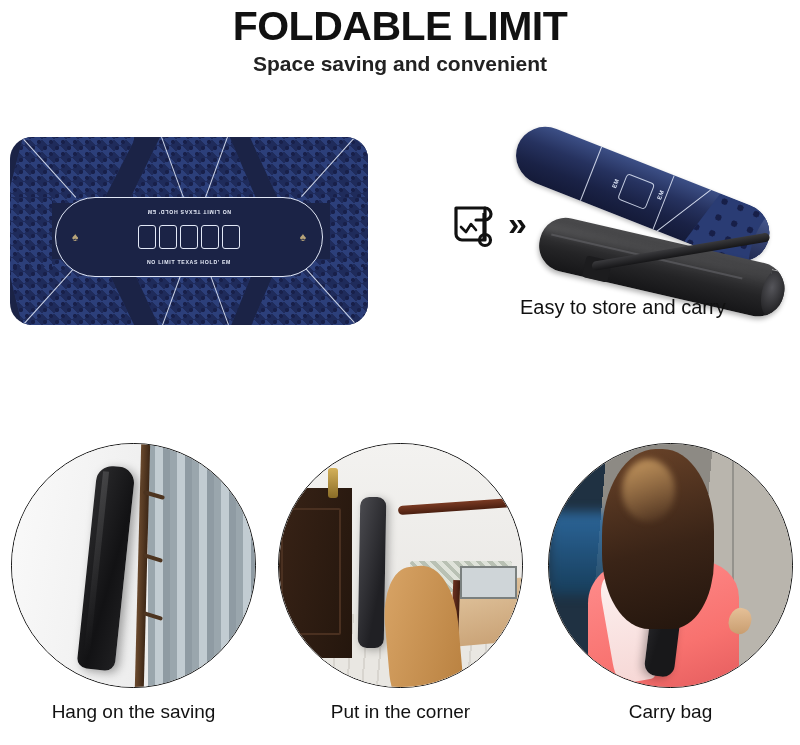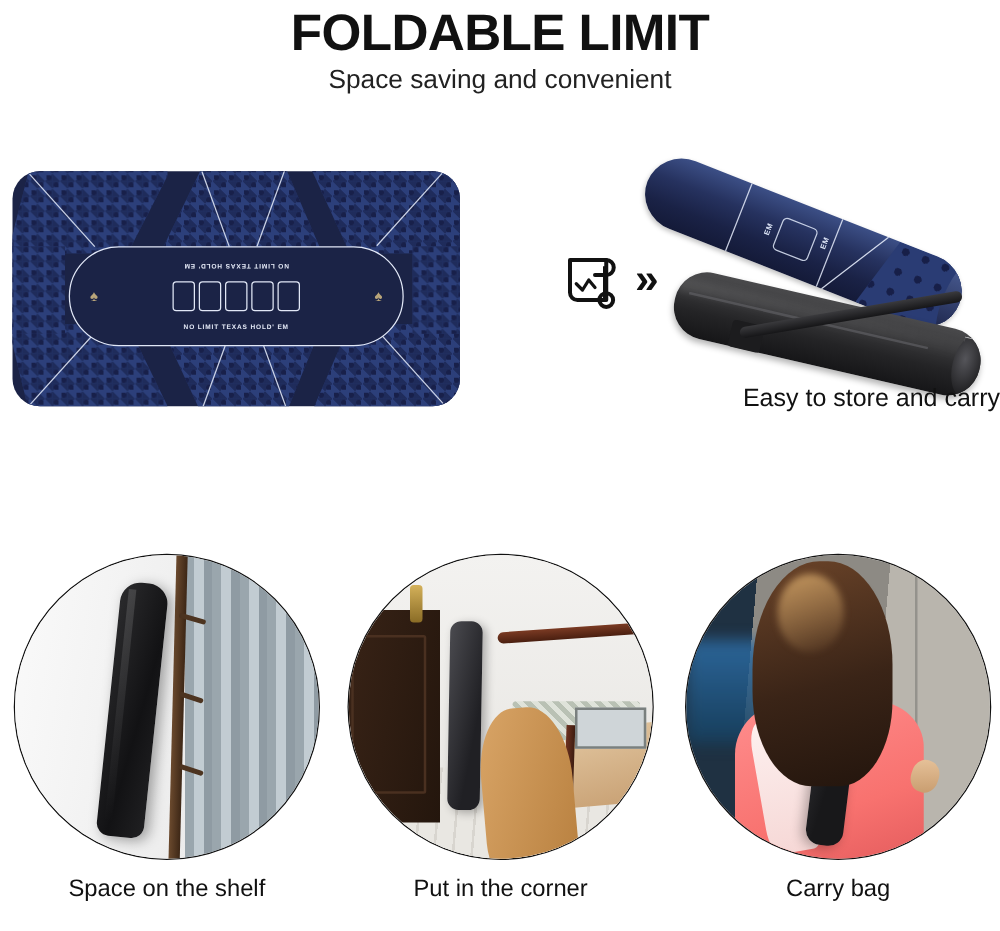--- a/index.html
+++ b/index.html
@@ -18,21 +18,21 @@
     text-align:center;
     font-size:41px;font-weight:bold;
     letter-spacing:-0.5px;
     line-height:44px;
     padding-top:4px;
     color:#111;
   }
   .hero-sub{
     position:absolute;left:0;top:52px;width:800px;
     text-align:center;
-    font-size:21px;font-weight:normal;
+    font-size:21px;font-weight:bold;
     color:#222;
   }
 
   
   .mat-wrap{
     position:absolute;left:10px;top:137px;
     width:358px;height:188px;
   }
   .mat{
     position:absolute;inset:0;
@@ -169,21 +169,21 @@
     transform:rotate(-9.5deg);transform-origin:0 50%;
     border-radius:5px;
     background:linear-gradient(180deg,#3a3a3d,#161618);
   }
   .strap-tab{
     position:absolute;left:584px;top:258px;width:26px;height:22px;
     transform:rotate(13deg);
     background:#1c1c1e;border-radius:3px;
   }
   .store-caption{
-    position:absolute;left:520px;top:308px;width:280px;text-align:right;
+    position:absolute;left:520px;top:296px;width:280px;text-align:left;
     font-size:20px;color:#111;
   }
 
   
   .shots{position:absolute;left:0;top:443px;width:800px;height:300px;}
   .shot{position:absolute;top:0;width:245px;height:245px;}
   .shot-1{left:11px;}
   .shot-2{left:278px;}
   .shot-3{left:548px;}
   .circle{
@@ -345,21 +345,21 @@
   <div class="shot shot-1">
     <div class="circle">
       <div class="s1-wall"></div>
       <div class="s1-curtain"></div>
       <div class="s1-pole"></div>
       <div class="s1-hook" style="left:54%;top:20%;width:22px;transform:rotate(16deg);"></div>
       <div class="s1-hook" style="left:54%;top:46%;width:20px;transform:rotate(18deg);"></div>
       <div class="s1-hook" style="left:54%;top:70%;width:20px;transform:rotate(18deg);"></div>
       <div class="s1-bag"></div>
     </div>
-    <div class="shot-caption">Space on the shelf</div>
+    <div class="shot-caption">Hang on the saving</div>
   </div>
 
   <div class="shot shot-2">
     <div class="circle">
       <div class="s2-wall"></div>
       <div class="s2-floor"></div>
       <div class="s2-cabinet">
         <div class="s2-cab-panel"></div>
       </div>
       <div class="s2-lamp"></div>

